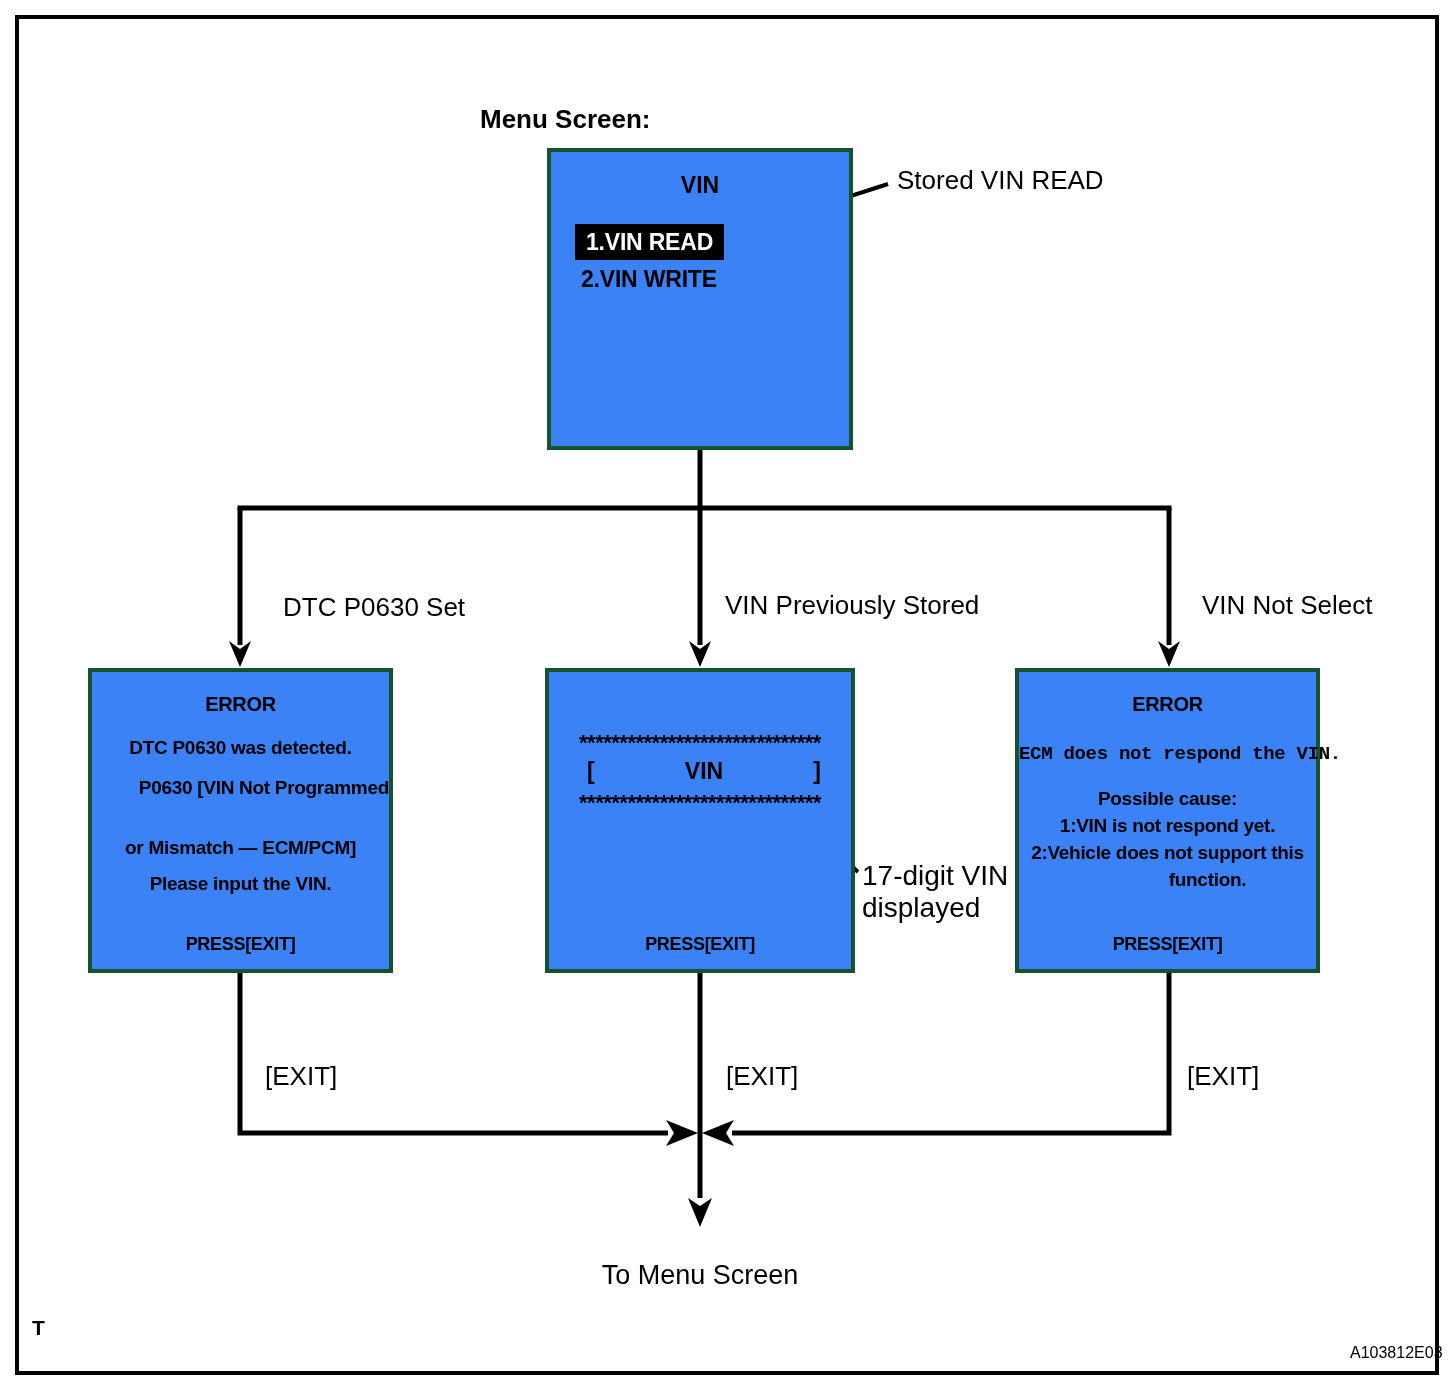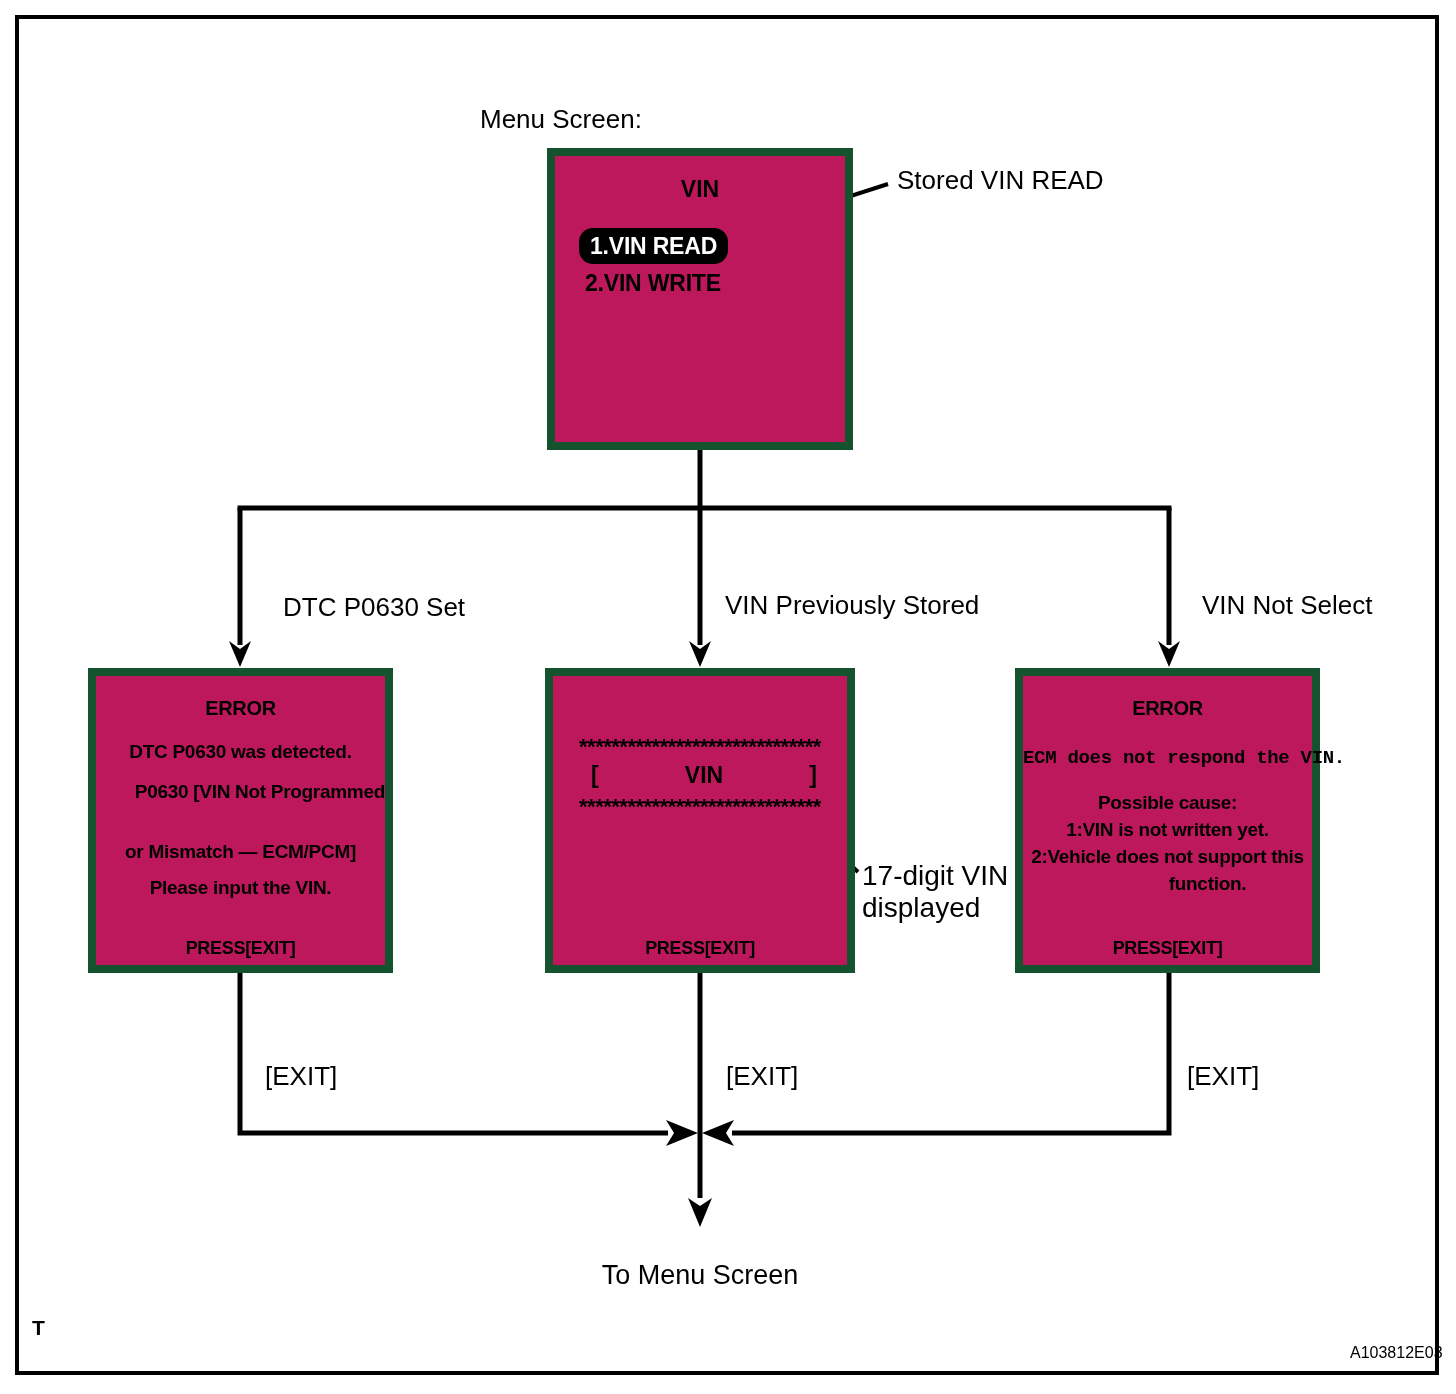--- a/index.html
+++ b/index.html
@@ -10,35 +10,35 @@
   .outer-border{
     position:absolute;left:15px;top:15px;width:1424px;height:1360px;
     border:4px solid #000;box-sizing:border-box;
   }
   .connectors{position:absolute;left:0;top:0;width:1456px;height:1394px;}
   .label{position:absolute;font-size:26px;white-space:nowrap;}
   .small-code{position:absolute;font-size:16px;white-space:nowrap;}
   .corner-mark{position:absolute;font-size:21px;font-weight:bold;}
 
   .screen-box{
-    position:absolute;border:8px solid #14532d;box-sizing:border-box;background:#be185d;
+    position:absolute;border:4px solid #14532d;box-sizing:border-box;background:#3b82f6;
   }
   .menu-box{left:547px;top:148px;width:306px;height:302px;}
   .box-left{left:88px;top:668px;width:305px;height:305px;}
   .box-mid{left:545px;top:668px;width:310px;height:305px;}
   .box-right{left:1015px;top:668px;width:305px;height:305px;}
 
   .screen-row{
     position:absolute;left:0;width:100%;text-align:center;
     font-weight:bold;font-size:19px;letter-spacing:-0.3px;line-height:24px;white-space:nowrap;
   }
   .screen-title{font-size:20px;}
   .press-row{font-size:18px;}
   .menu-heading{position:absolute;top:20px;left:0;width:100%;text-align:center;font-weight:bold;font-size:23px;}
-  .menu-item{position:absolute;font-weight:bold;font-size:23px;white-space:nowrap;letter-spacing:-0.2px;border-radius:14px;}
+  .menu-item{position:absolute;font-weight:bold;font-size:23px;white-space:nowrap;letter-spacing:-0.2px;}
   .menu-item.selected{background:#000;color:#fff;padding:5px 11px 4px 11px;}
   .stars-row{font-size:22px;letter-spacing:-0.5px;line-height:26px;}
   .bracket-row{
     position:absolute;left:0;width:100%;box-sizing:border-box;
     padding:0 30px 0 38px;display:flex;justify-content:space-between;align-items:center;
     font-weight:bold;font-size:23px;line-height:26px;
   }
   .annotation-line{position:absolute;font-size:28px;white-space:nowrap;}
 </style>
 </head>
@@ -63,21 +63,21 @@
     <path d="M752 770 L858 872" stroke="#000" stroke-width="4" fill="none"></path>
 
     <path d="M240 971 L240 1133 L668 1133" stroke="#000" stroke-width="5" fill="none"></path>
     <path d="M1169 971 L1169 1133 L732 1133" stroke="#000" stroke-width="5" fill="none"></path>
     <path d="M700 971 L700 1198" stroke="#000" stroke-width="5" fill="none"></path>
     <polygon points="666,1120 698,1133 666,1146 674,1133" fill="#000"></polygon>
     <polygon points="734,1120 702,1133 734,1146 726,1133" fill="#000"></polygon>
     <polygon points="688,1198 700,1227 712,1198 700,1206" fill="#000"></polygon>
   </svg>
 
-  <div class="label" style="left:480px;top:104px;">Menu Screen:</div>
+  <div class="label" style="left:480px;top:104px;font-weight:bold;">Menu Screen:</div>
   <div class="label" style="left:897px;top:165px;">Stored VIN READ</div>
 
   <div class="screen-box menu-box">
     <div class="menu-heading">VIN</div>
     <div class="menu-item selected" style="left:24px;top:72px;">1.VIN READ</div>
     <div class="menu-item" style="left:30px;top:114px;">2.VIN WRITE</div>
   </div>
 
   <div class="label" style="left:283px;top:592px;">DTC P0630 Set</div>
   <div class="label" style="left:725px;top:590px;">VIN Previously Stored</div>
@@ -100,21 +100,21 @@
       <span>]</span>
     </div>
     <div class="screen-row stars-row" style="top:118px;">******************************</div>
     <div class="screen-row press-row" style="top:260px;">PRESS[EXIT]</div>
   </div>
 
   <div class="screen-box box-right">
     <div class="screen-row screen-title" style="top:20px;">ERROR</div>
     <div class="screen-row" style="top:70px;font-family:Liberation Mono, monospace;">ECM does not respond the VIN.</div>
     <div class="screen-row" style="top:115px;">Possible cause:</div>
-    <div class="screen-row" style="top:142px;">1:VIN is not written yet.</div>
+    <div class="screen-row" style="top:142px;">1:VIN is not respond yet.</div>
     <div class="screen-row" style="top:169px;">2:Vehicle does not support this</div>
     <div class="screen-row" style="top:196px;margin-left:40px;">function.</div>
     <div class="screen-row press-row" style="top:260px;">PRESS[EXIT]</div>
   </div>
 
   <div class="annotation-line" style="left:862px;top:860px;">17-digit VIN</div>
   <div class="annotation-line" style="left:862px;top:892px;">displayed</div>
 
   <div class="label" style="left:265px;top:1061px;">[EXIT]</div>
   <div class="label" style="left:726px;top:1061px;">[EXIT]</div>

